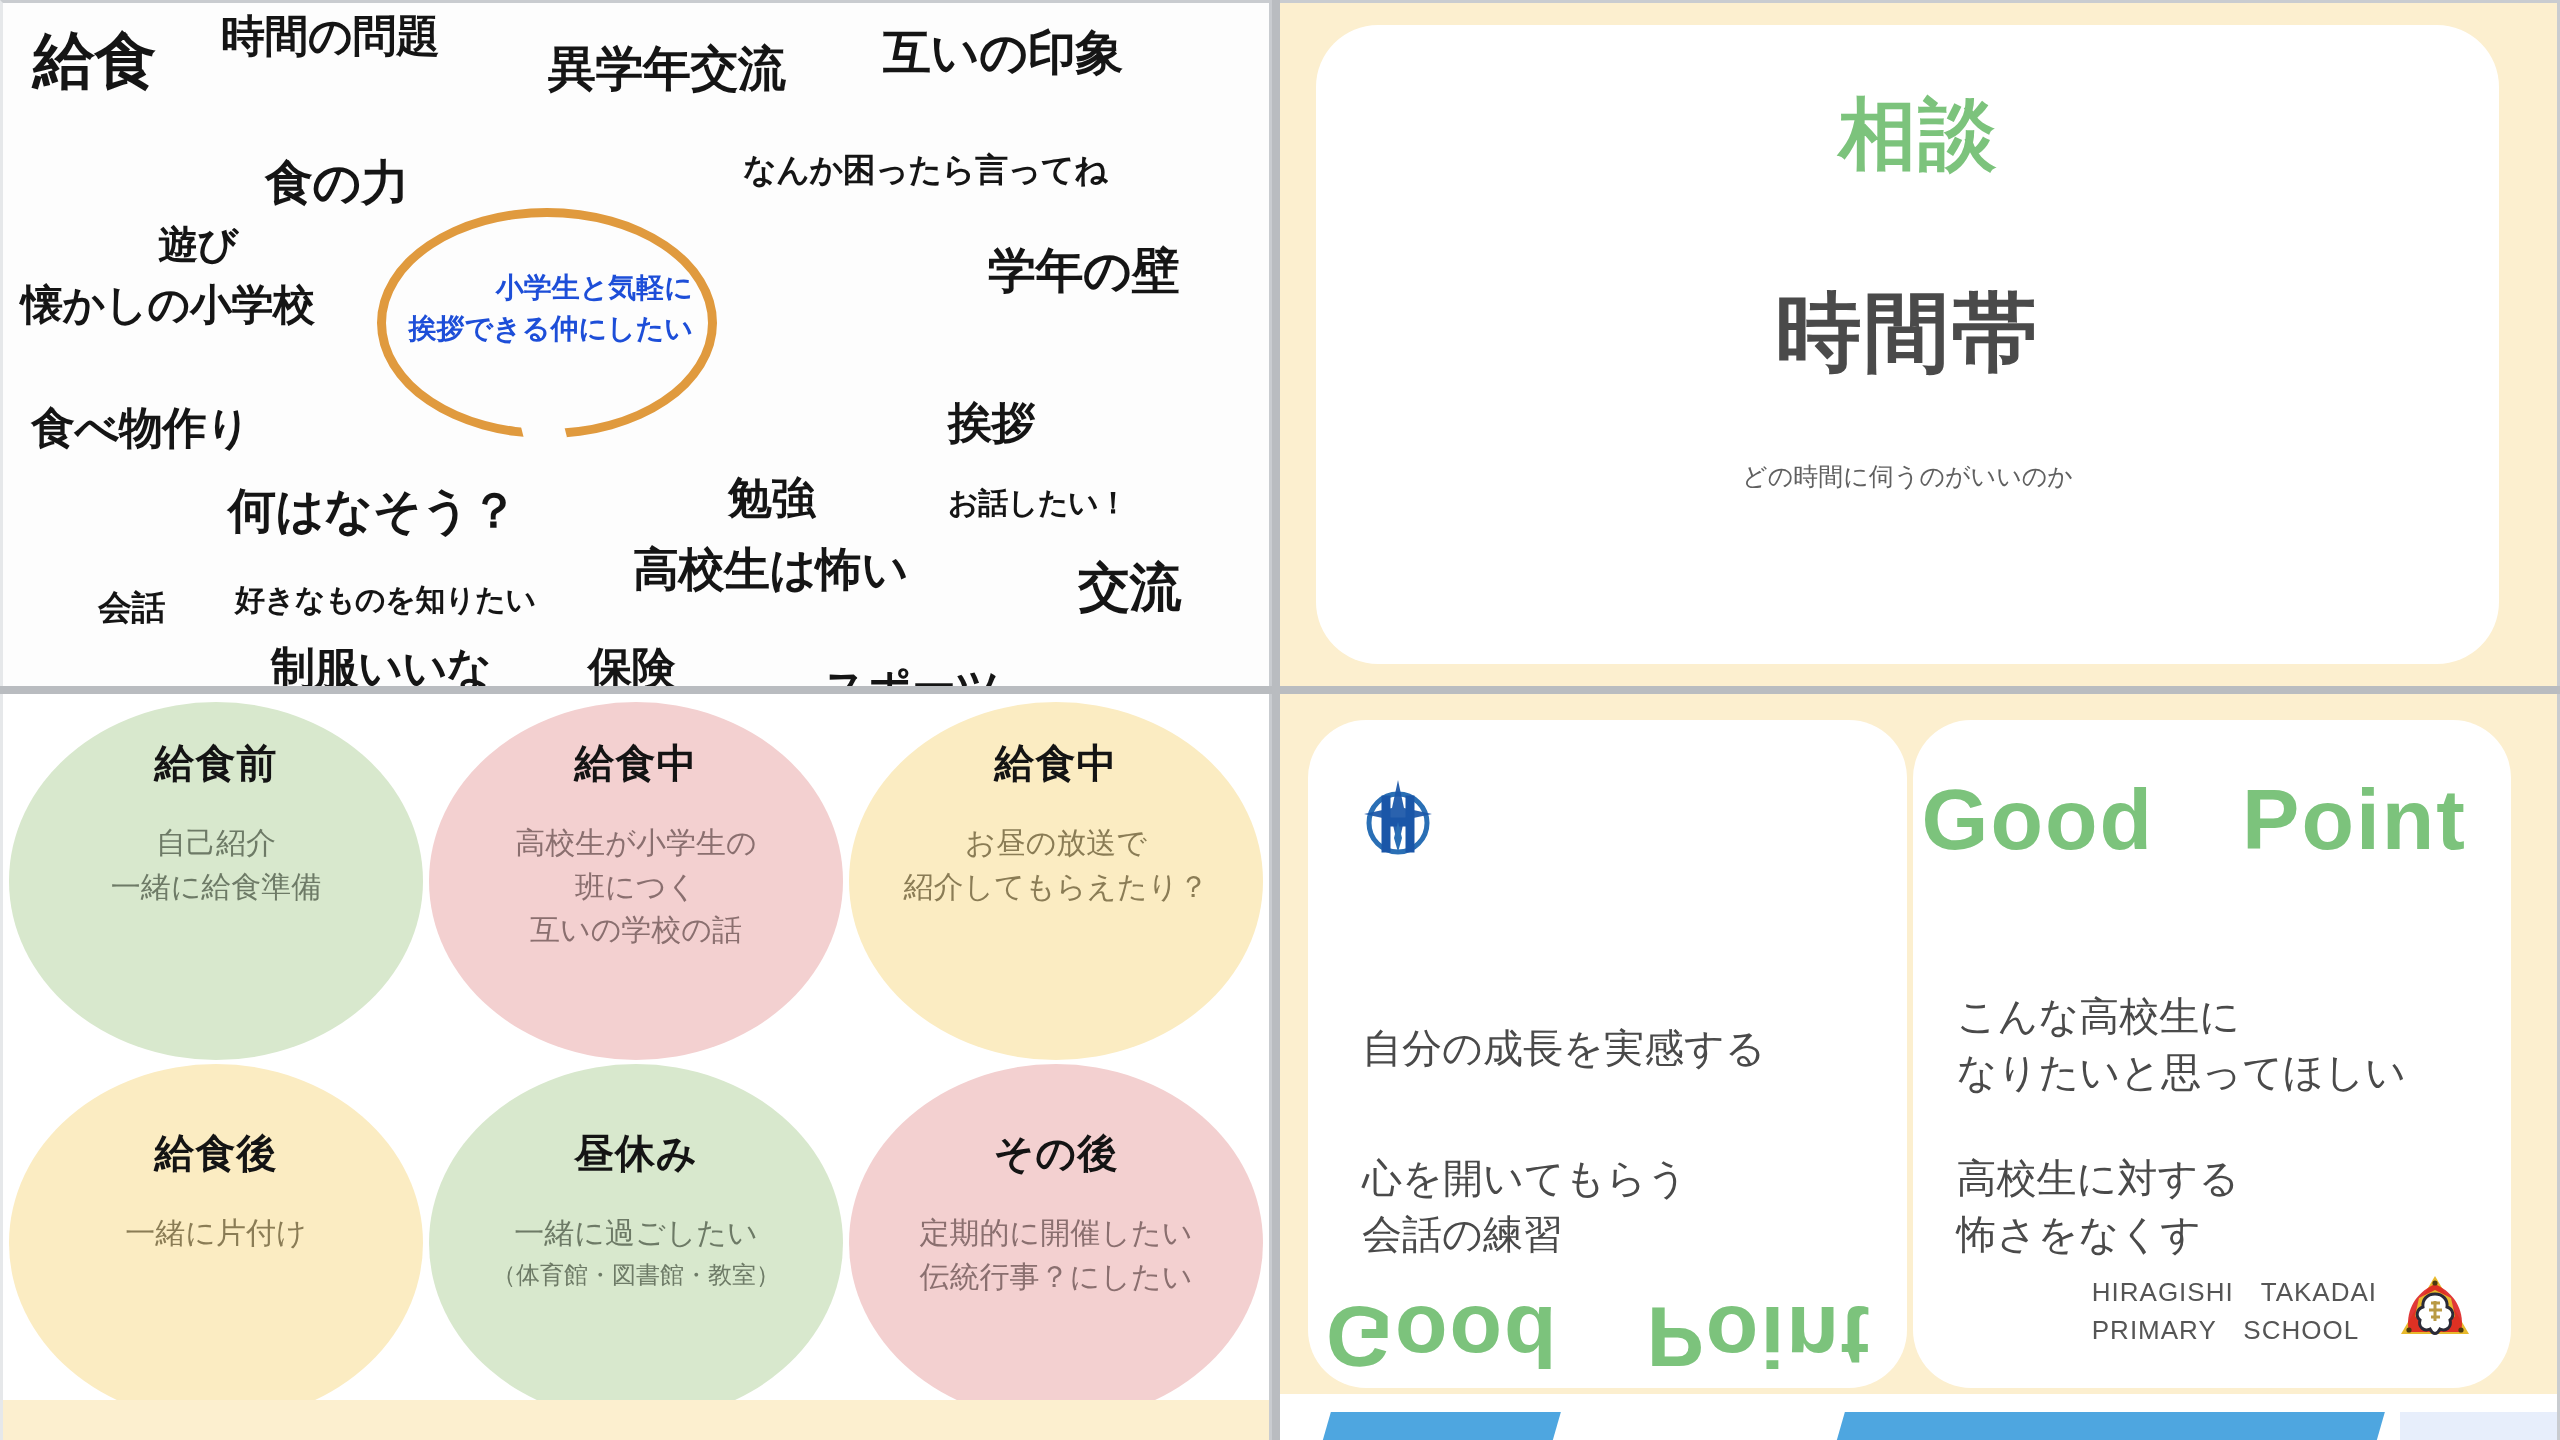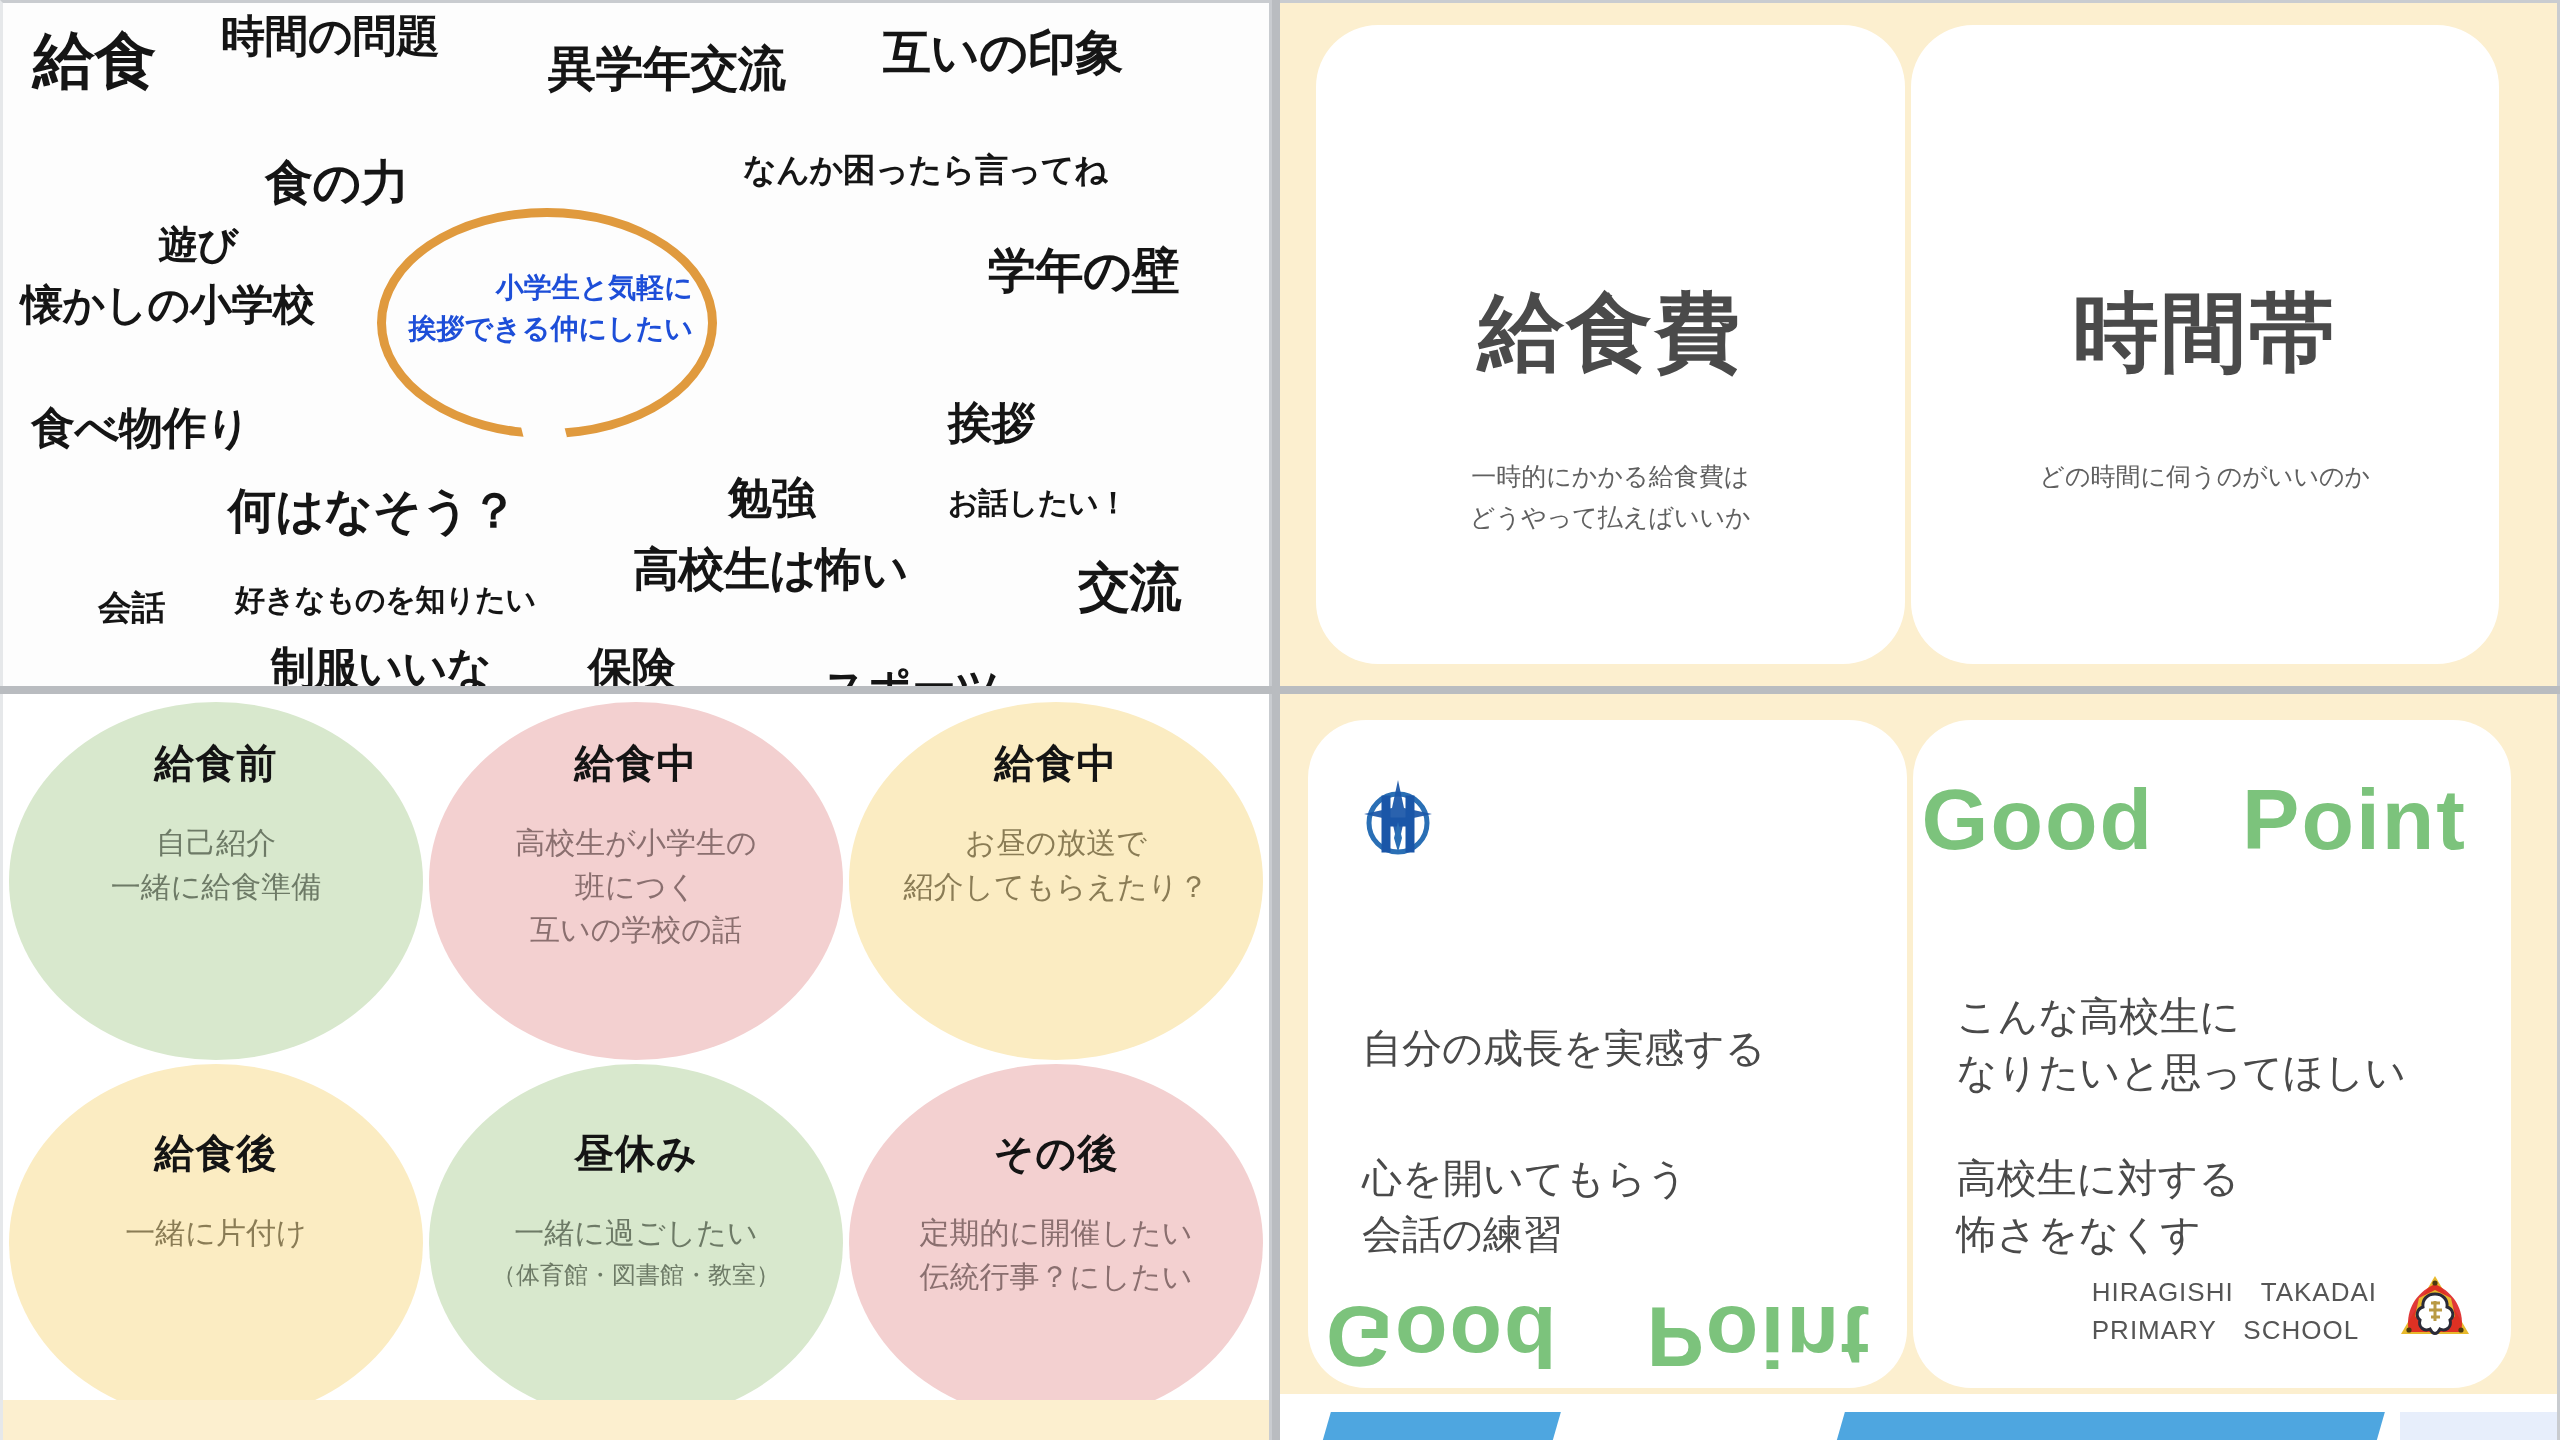--- a/index.html
+++ b/index.html
@@ -206,34 +206,28 @@
                 font-size:28px;font-weight:700;color:#1d4ed8;line-height:1.45;">
       <div>小学生と気軽に</div>
       <div>挨拶できる仲にしたい</div>
     </div>
   </div>
 
   <div class="vdiv" style="grid-column:2;grid-row:1;"></div>
 
   <div class="slide" id="slide-soudan">
     <div id="soudan-inner">
-      <div id="soudan-card-left" class="card">
-        <div class="soudan-col">
-          <div class="soudan-kw">給食費</div>
-          <div class="soudan-sub" style="white-space:pre-line;">一時的にかかる給食費は
-どうやって払えばいいか</div>
-        </div>
-      </div>
       <div id="soudan-card-right" class="card">
         <div class="soudan-col">
           <div class="soudan-kw">時間帯</div>
           <div class="soudan-sub" style="white-space:pre-line;">どの時間に伺うのがいいのか</div>
         </div>
       </div>
     </div>
+    <div id="soudan-title">相談</div>
   </div>
 
   <div class="hdiv" style="grid-column:1;grid-row:2;"></div>
   <div class="vdiv" style="grid-column:2;grid-row:2;"></div>
   <div class="hdiv" style="grid-column:3;grid-row:2;"></div>
 
   <div class="slide" id="slide-circles">
     <div id="circle-grid">
         <div class="bubble green">
           <div class="bubble-title">給食前</div>

